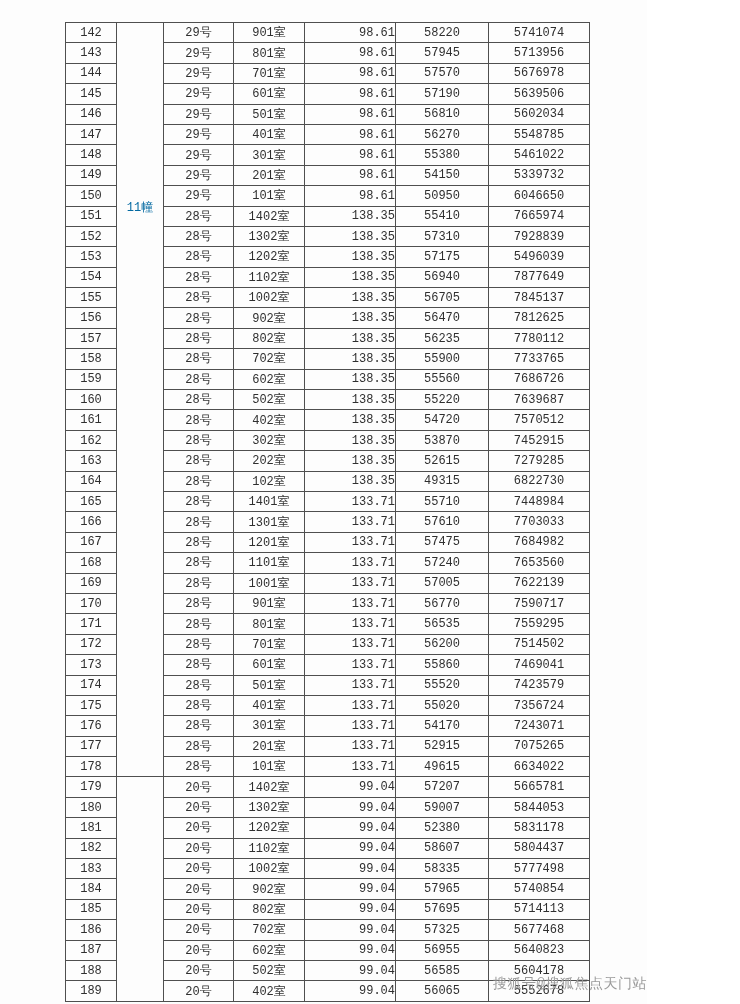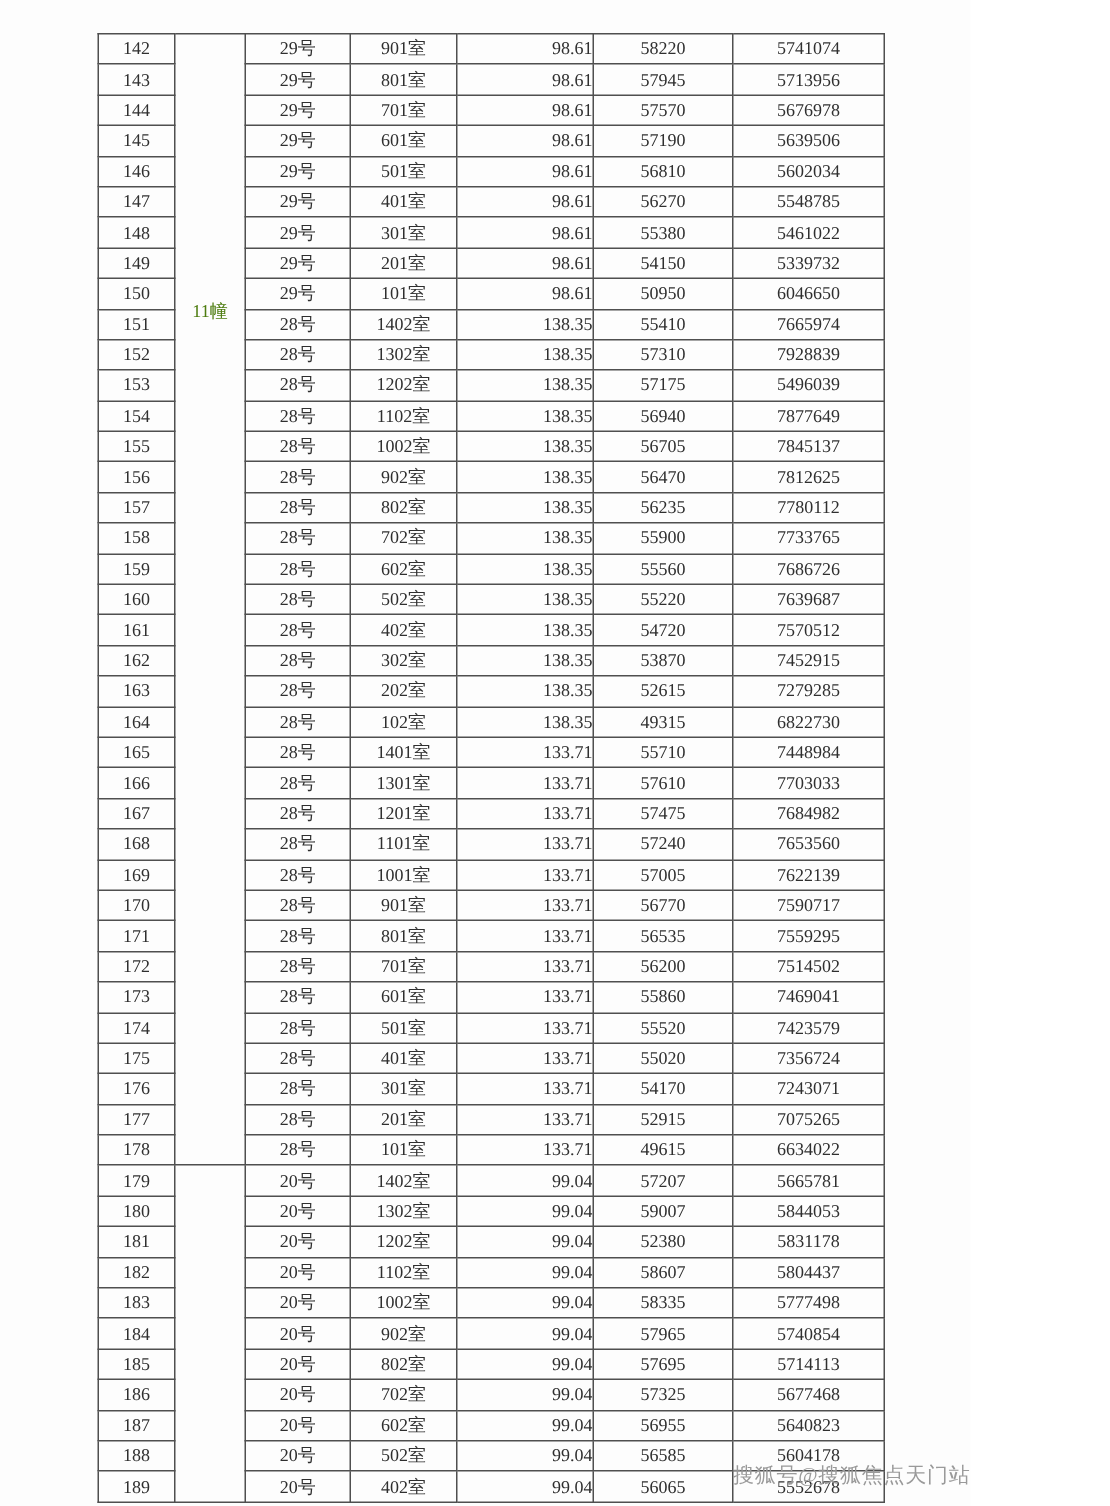--- a/index.html
+++ b/index.html
@@ -1,21 +1,21 @@
 <!DOCTYPE html>
 <html><head>
 <meta charset="utf-8">
 <style>
   html,body{margin:0;padding:0;background:#ffffff;}
   .page{
     position:relative;
     width:647px;height:1004px;
     background:#fdfdfd;
     overflow:hidden;
-    font-family:Liberation Serif, serif;
+    font-family:Liberation Mono, monospace;
   }
   table.price-table{
     position:absolute;left:65px;top:22px;
     border-collapse:collapse;table-layout:fixed;
   }
   .price-table td{
     border:1px solid #4f4f4f;
     height:19.4px;
     padding:0;
     text-align:center;
@@ -29,21 +29,21 @@
   td.col-building{width:46px;}
   td.col-unit{width:69px;}
   td.col-room{width:70px;}
   td.col-area{width:90px;text-align:right;}
   td.col-price{width:92px;}
   td.col-total{width:100px;margin-left:18px;}
   td.building-cell{vertical-align:top;}
   .building-label{
     padding-top:176px;
     font-size:12px;
-    color:#4d7c0f;
+    color:#0369a1;
     text-align:center;
   }
   .watermark{
     position:absolute;
     right:0px;top:975px;
     font-size:14px;
     color:#9a9a9a;
     letter-spacing:0.5px;
     white-space:nowrap;
   }

